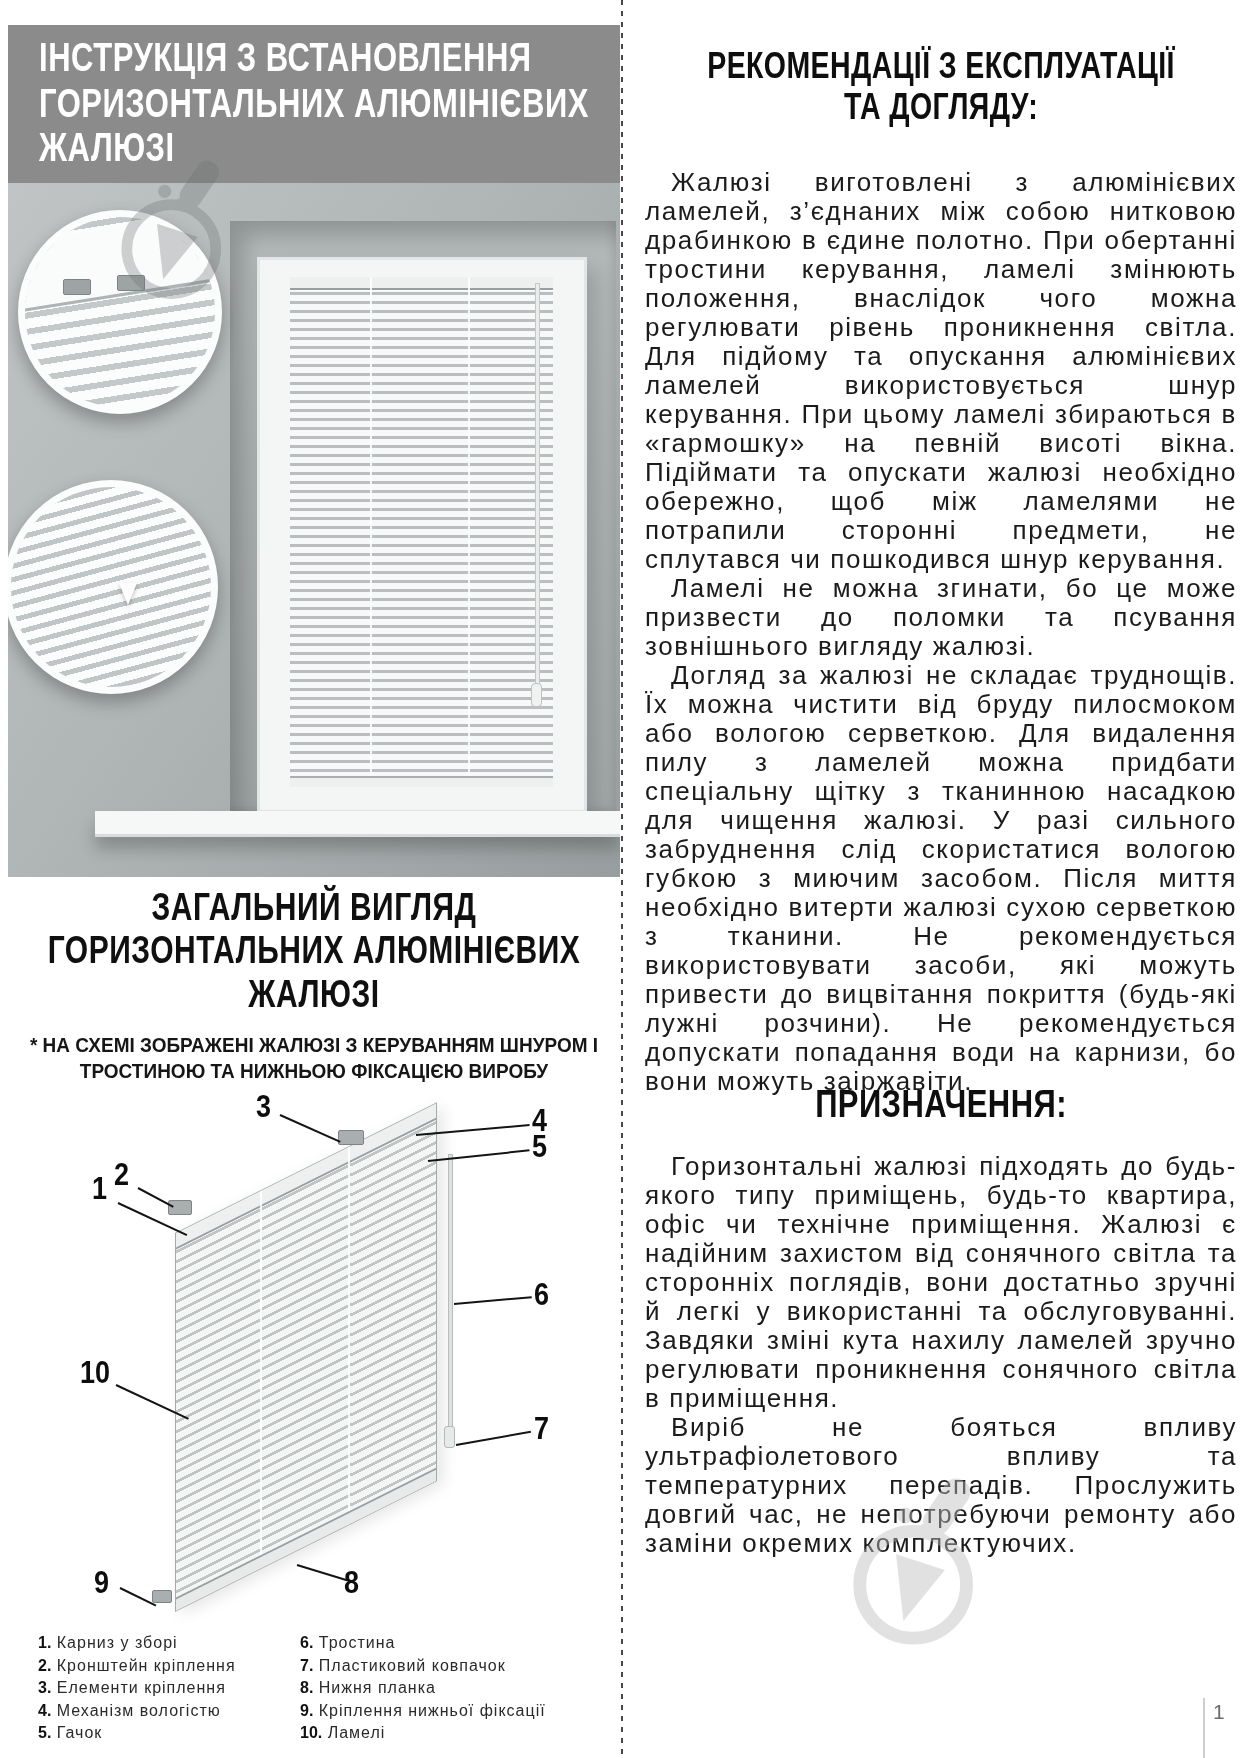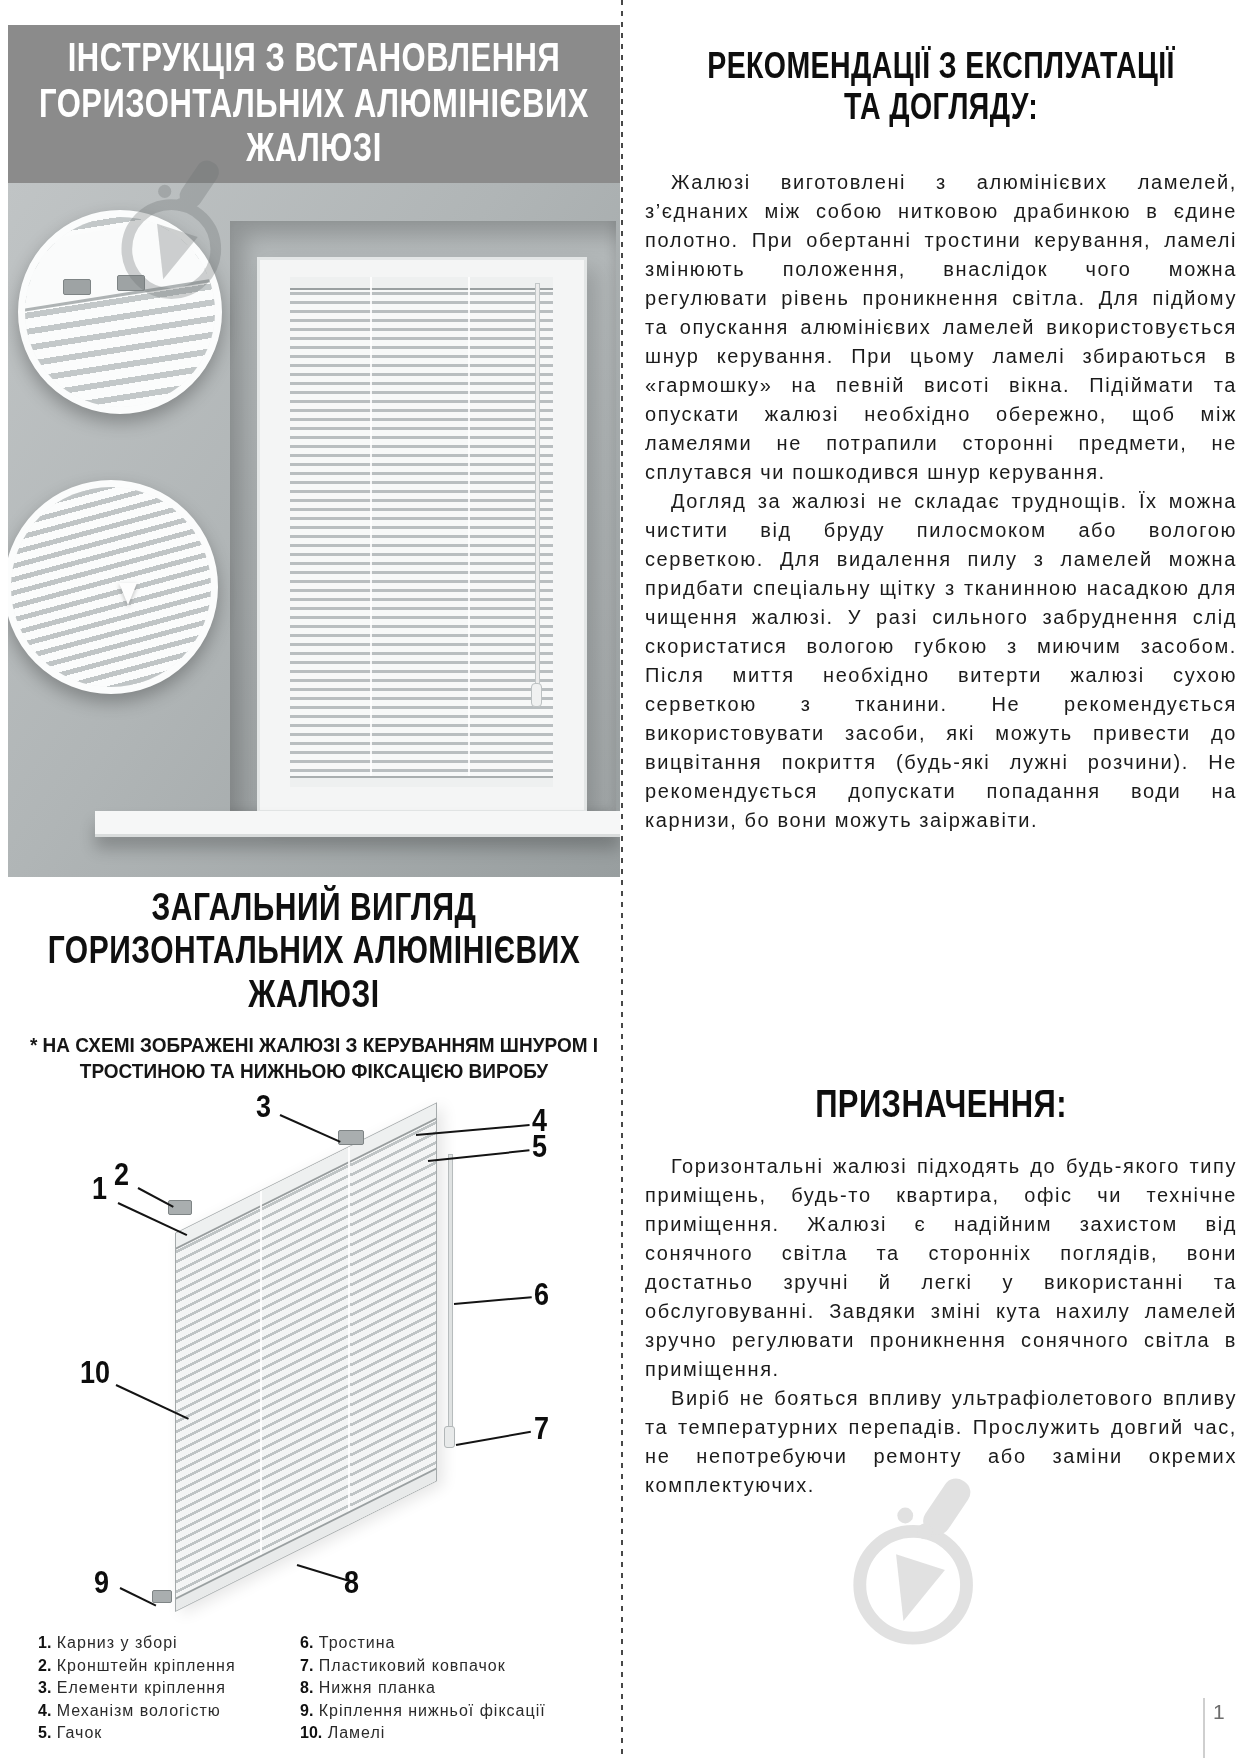--- a/index.html
+++ b/index.html
@@ -7,21 +7,21 @@
         font-family:"Liberation Sans",sans-serif;color:#1b1b1b;}
   .abs{position:absolute;}
   .pre{white-space:pre-line;}
 
   
   .divider{left:621px;top:0;width:2px;height:1758px;
            background:repeating-linear-gradient(180deg,#474747 0 5px,transparent 5px 11px);}
 
   
   .banner{left:8px;top:25px;width:612px;height:158px;background:#8b8b8b;
-          display:flex;align-items:center;justify-content:center;text-align:center;}
+          display:flex;align-items:center;justify-content:center;}
   .banner-text{font-size:31px;font-weight:bold;color:#ffffff;line-height:1.12;
                transform:scaleY(1.3);transform-origin:50% 50%;letter-spacing:.5px;}
 
   
   .photo{left:8px;top:183px;width:612px;height:694px;overflow:hidden;
          background:linear-gradient(125deg,#c0c4c5 0%,#b0b5b6 45%,#989e9f 100%);}
   .recess{position:absolute;left:222px;top:38px;width:386px;height:592px;
           background:linear-gradient(180deg,#b4b9ba,#a3a8a9);
           box-shadow:inset 14px 14px 22px rgba(0,0,0,.20), inset -4px -4px 10px rgba(0,0,0,.08);}
   .frame{position:absolute;left:249px;top:74px;width:330px;height:556px;background:#f4f5f5;
@@ -107,21 +107,21 @@
   .legend b{color:#111;letter-spacing:0;}
 
   
   .care-title{left:645px;top:45px;width:592px;text-align:center;font-size:28.5px;font-weight:bold;color:#0e0e0e;
               line-height:1.14;transform:scaleY(1.28);transform-origin:50% 0;letter-spacing:.4px;}
   .purpose-title{left:645px;top:1082px;width:592px;text-align:center;font-size:31px;font-weight:bold;color:#0e0e0e;
               line-height:1.1;transform:scaleY(1.28);transform-origin:50% 0;letter-spacing:.4px;}
   .bodytext{width:592px;}
   .care-text{left:645px;top:168px;}
   .purpose-text{left:645px;top:1152px;}
-  .bodytext p{margin:0;text-indent:26px;text-align:justify;font-size:20px;line-height:29px;
+  .bodytext p{margin:0;text-indent:26px;text-align:justify;font-size:26px;line-height:29px;
               letter-spacing:1.6px;color:#1b1b1b;}
 
   
   .pn-rule{left:1203px;top:1698px;width:2px;height:60px;background:#cfcfcf;}
   .pagenum{left:1213px;top:1700px;font-size:21px;color:#6d6d6d;}
 </style>
 </head>
 <body>
 
 <div class="page">
@@ -222,20 +222,21 @@
     <div class="row"><b>8.</b> <span>Нижня планка</span></div>
     <div class="row"><b>9.</b> <span>Кріплення нижньої фіксації</span></div>
     <div class="row"><b>10.</b> <span>Ламелі</span></div>
   </div>
 
   <div class="abs care-title pre">РЕКОМЕНДАЦІЇ З ЕКСПЛУАТАЦІЇ
 ТА ДОГЛЯДУ:</div>
 
   <div class="abs bodytext care-text">
     <p>Жалюзі виготовлені з алюмінієвих ламелей, з’єднаних між собою нитковою драбинкою в єдине полотно. При обертанні тростини керування, ламелі змінюють положення, внаслідок чого можна регулювати рівень проникнення світла. Для підйому та опускання алюмінієвих ламелей використовується шнур керування. При цьому ламелі збираються в «гармошку» на певній висоті вікна. Підіймати та опускати жалюзі необхідно обережно, щоб між ламелями не потрапили сторонні предмети, не сплутався чи пошкодився шнур керування.</p>
+    <p>Ламелі не можна згинати, бо це може призвести до поломки та псування зовнішнього вигляду жалюзі.</p>
     <p>Догляд за жалюзі не складає труднощів. Їх можна чистити від бруду пилосмоком або вологою серветкою. Для видалення пилу з ламелей можна придбати спеціальну щітку з тканинною насадкою для чищення жалюзі. У разі сильного забруднення слід скористатися вологою губкою з миючим засобом. Після миття необхідно витерти жалюзі сухою серветкою з тканини. Не рекомендується використовувати засоби, які можуть привести до вицвітання покриття (будь-які лужні розчини). Не рекомендується допускати попадання води на карнизи, бо вони можуть заіржавіти.</p>
   </div>
 
   <div class="abs purpose-title">ПРИЗНАЧЕННЯ:</div>
 
   <div class="abs bodytext purpose-text">
     <p>Горизонтальні жалюзі підходять до будь-якого типу приміщень, будь-то квартира, офіс чи технічне приміщення. Жалюзі є надійним захистом від сонячного світла та сторонніх поглядів, вони достатньо зручні й легкі у використанні та обслуговуванні. Завдяки зміні кута нахилу ламелей зручно регулювати проникнення сонячного світла в приміщення.</p>
     <p>Виріб не бояться впливу ультрафіолетового впливу та температурних перепадів. Прослужить довгий час, не непотребуючи ремонту або заміни окремих комплектуючих.</p>
   </div>
 

